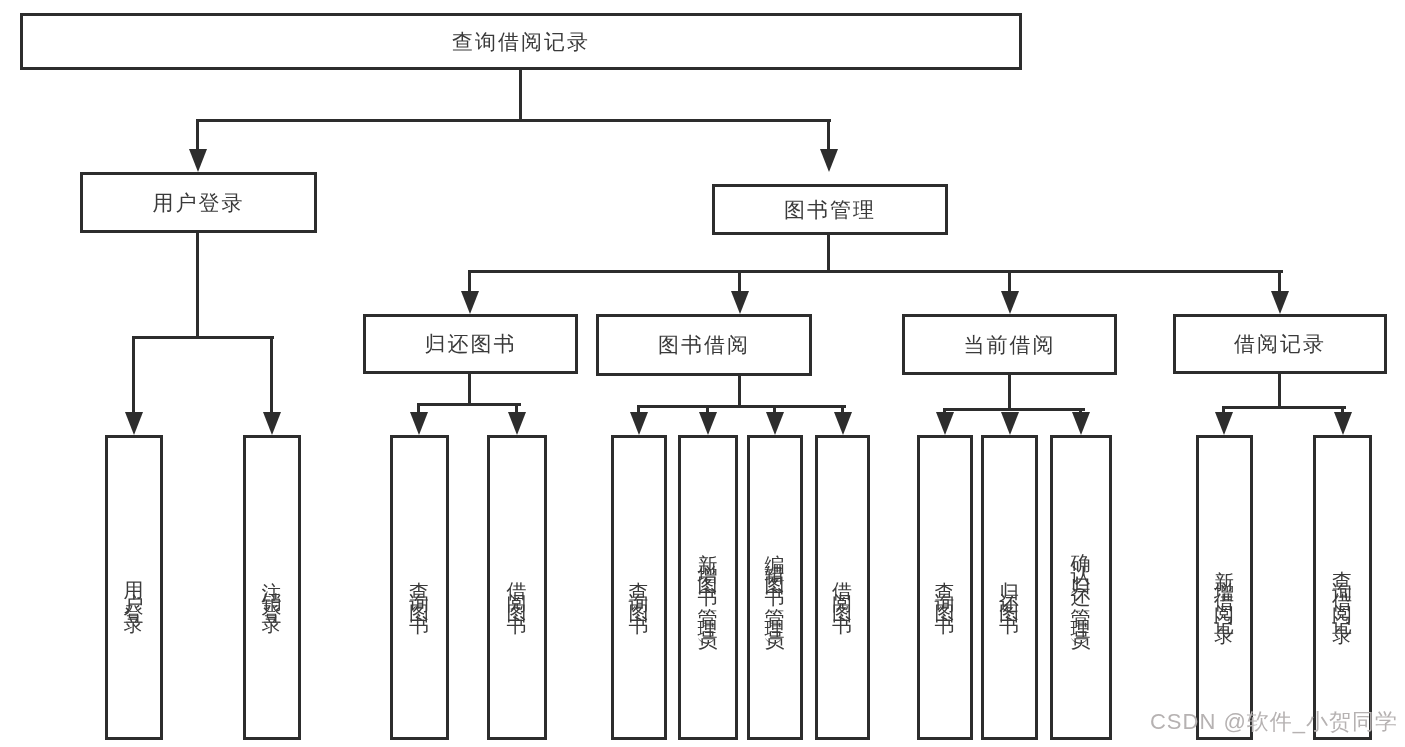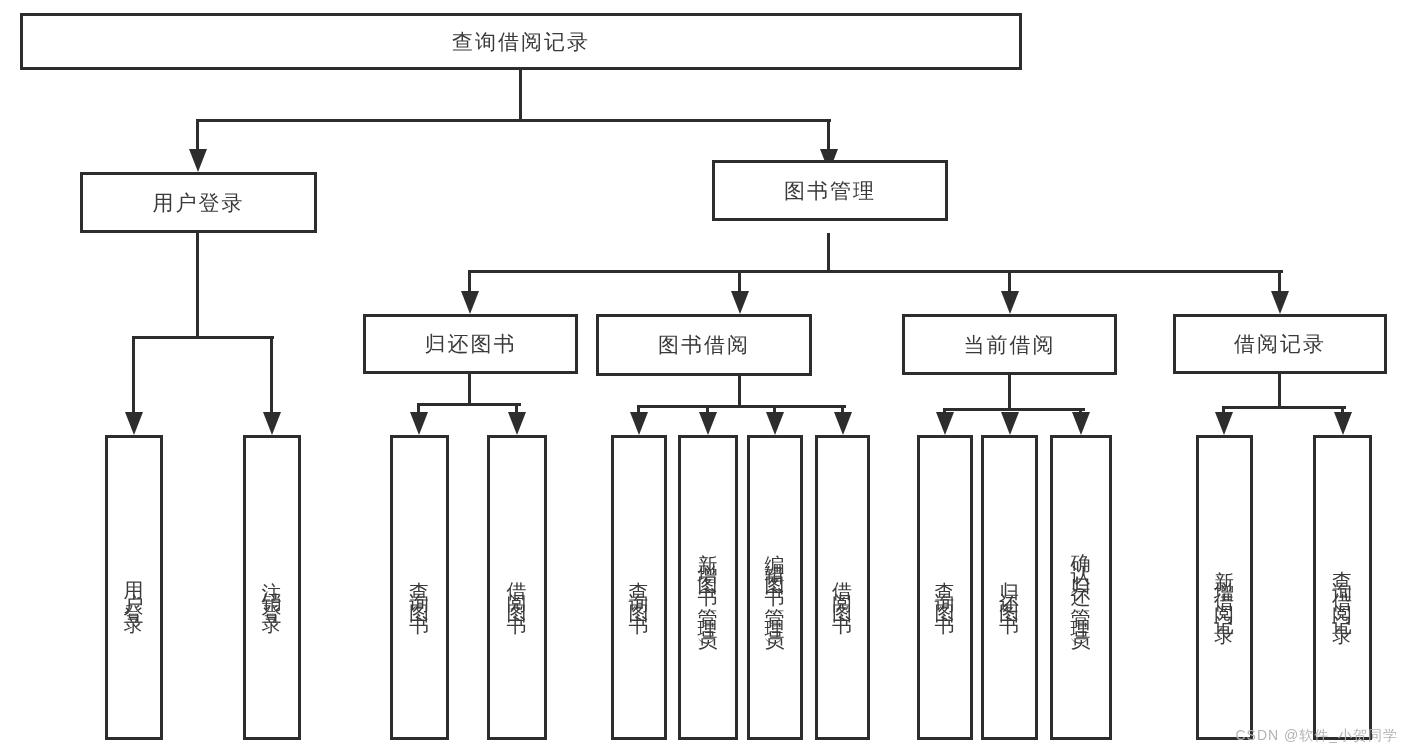--- a/index.html
+++ b/index.html
@@ -25,22 +25,22 @@
   }
   .hl,.vl{position:absolute; background:var(--line);}
   .hl{height:3px;}
   .vl{width:3px;}
   .arr{
     position:absolute; width:0; height:0;
     border-left:9px solid transparent; border-right:9px solid transparent;
     border-top:23px solid var(--line);
   }
   .wm{
-    position:absolute; right:7px; bottom:2px; z-index:10;
-    color:var(--watermark); font-size:14px; letter-spacing:1px; white-space:nowrap;
+    position:absolute; right:7px; bottom:10px; z-index:10;
+    color:var(--watermark); font-size:22px; letter-spacing:1px; white-space:nowrap;
   }
 </style>
 </head>
 <body>
 
 <div class="canvas">
 
   <div class="box" style="left:20px;top:13px;width:1002px;height:57px">
     <span class="lbl">查询借阅记录</span>
   </div>
@@ -48,21 +48,21 @@
   <div class="vl" style="left:519px;top:70px;height:50px"></div>
   <div class="hl" style="left:196px;top:119px;width:635px"></div>
   <div class="vl" style="left:196px;top:119px;height:35px"></div>
   <div class="arr" style="left:189px;top:149px"></div>
   <div class="vl" style="left:827px;top:119px;height:35px"></div>
   <div class="arr" style="left:820px;top:149px"></div>
 
   <div class="box" style="left:80px;top:172px;width:237px;height:61px">
     <span class="lbl">用户登录</span>
   </div>
-  <div class="box" style="left:712px;top:160px;width:236px;height:61px">
+  <div class="box" style="left:712px;top:184px;width:236px;height:51px">
     <span class="lbl">图书管理</span>
   </div>
 
   <div class="vl" style="left:196px;top:233px;height:104px"></div>
   <div class="hl" style="left:132px;top:336px;width:142px"></div>
   <div class="vl" style="left:132px;top:336px;height:80px"></div>
   <div class="arr" style="left:125px;top:412px"></div>
   <div class="vl" style="left:270px;top:336px;height:80px"></div>
   <div class="arr" style="left:263px;top:412px"></div>
 

